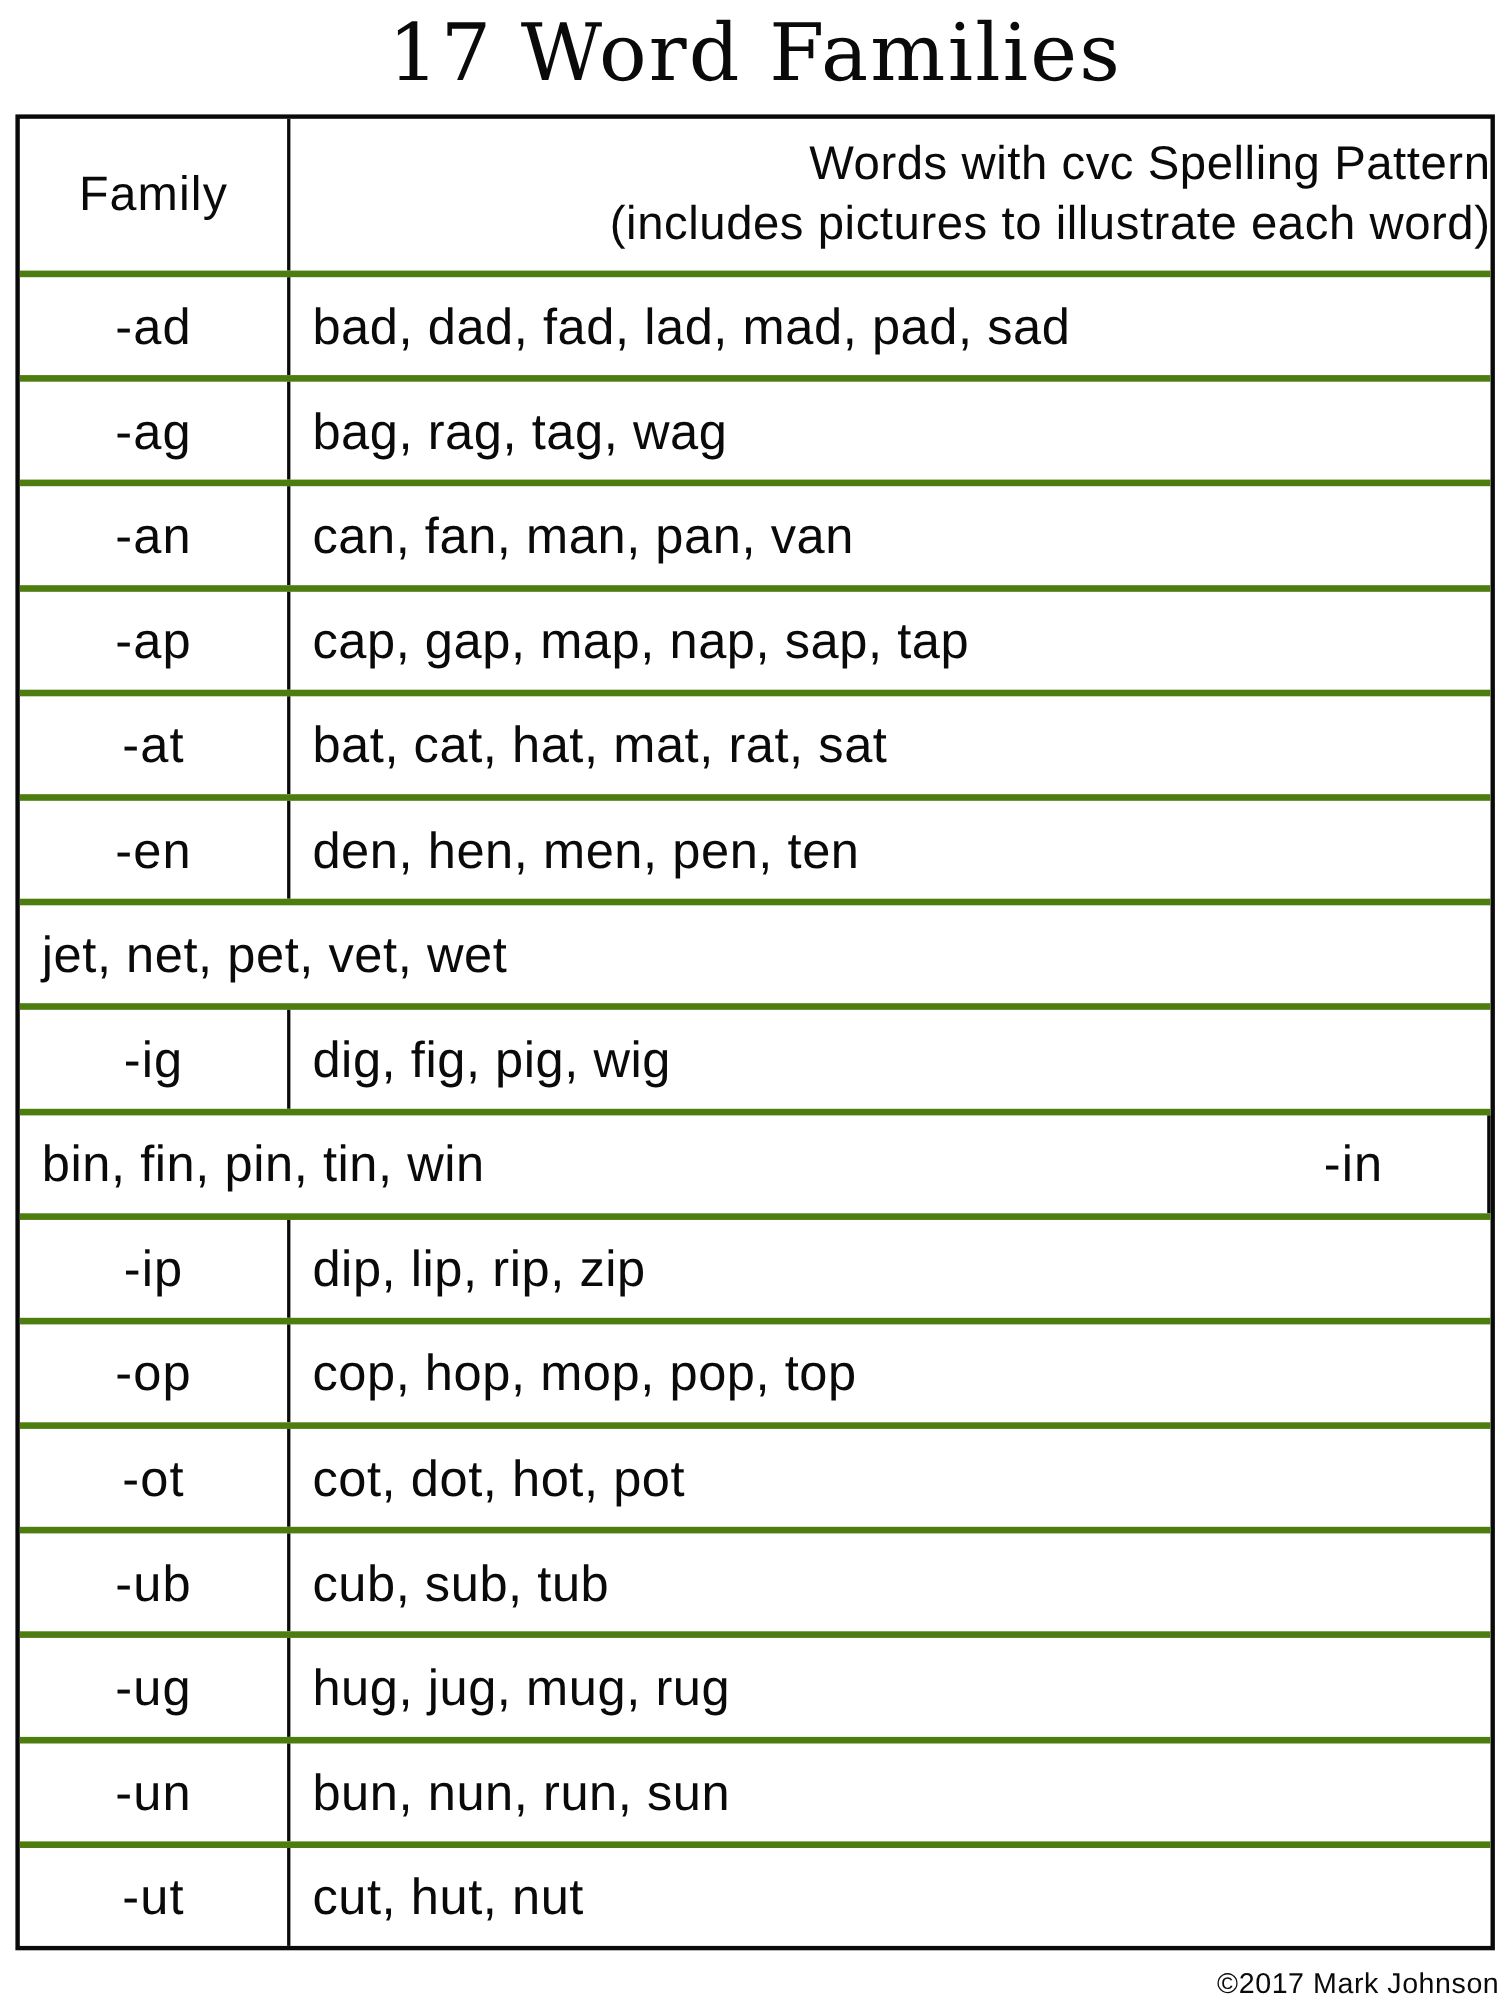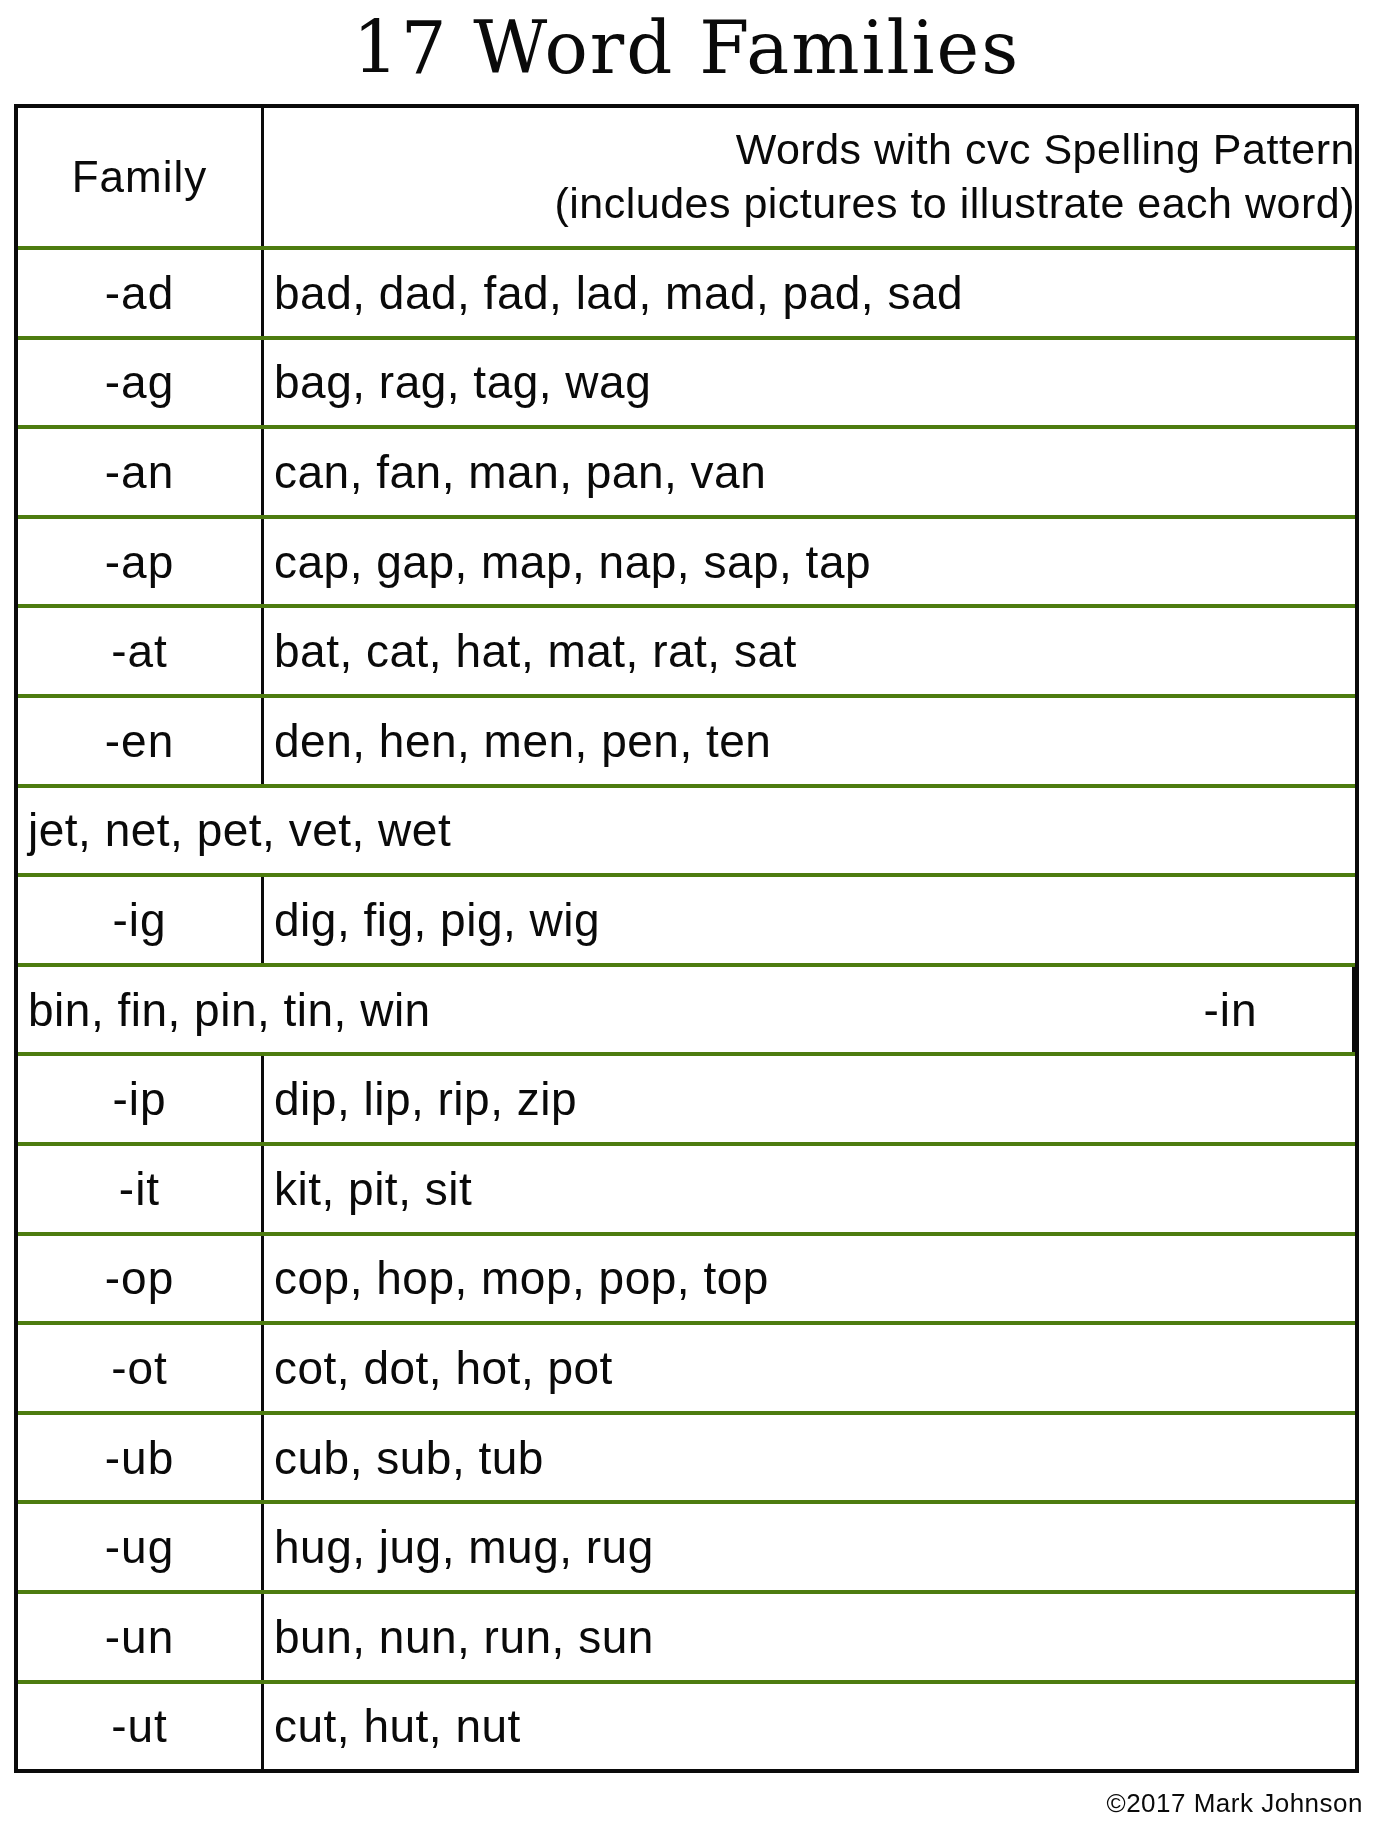--- a/index.html
+++ b/index.html
@@ -37,21 +37,21 @@
     border: 4px solid #0a0a0a;
     box-sizing: border-box;
     display: flex;
     flex-direction: column;
     background: #ffffff;
   }
   .row {
     display: flex;
     flex: 1 1 0;
     min-height: 0;
-    border-top: 4px solid #4d7c0f;
+    border-top: 6px solid #4d7c0f;
   }
   .header-row {
     flex: 0 0 138px;
     border-top: none;
   }
   .cell {
     box-sizing: border-box;
     display: flex;
     align-items: center;
     overflow: hidden;
@@ -59,21 +59,21 @@
   .family-cell {
     width: 246px;
     flex: 0 0 246px;
     border-right: 3px solid #0a0a0a;
     justify-content: center;
     font-size: 46px;
     letter-spacing: 1px;
   }
   .words-cell {
     flex: 1 1 auto;
-    padding-left: 10px;
+    padding-left: 20px;
     font-size: 46px;
     letter-spacing: 0.5px;
     white-space: nowrap;
   }
   .header-cell {
     font-size: 44px;
   }
   .words-header {
     flex-direction: column;
     justify-content: center;
@@ -148,24 +148,20 @@
   <div class="row">
     <div class="cell words-cell">bin, fin, pin, tin, win</div>
     <div class="cell family-cell">-in</div>
   </div>
 
   <div class="row">
     <div class="cell family-cell">-ip</div>
     <div class="cell words-cell">dip, lip, rip, zip</div>
   </div>
 
-  <div class="row">
-    <div class="cell family-cell">-it</div>
-    <div class="cell words-cell">kit, pit, sit</div>
-  </div>
 
   <div class="row">
     <div class="cell family-cell">-op</div>
     <div class="cell words-cell">cop, hop, mop, pop, top</div>
   </div>
 
   <div class="row">
     <div class="cell family-cell">-ot</div>
     <div class="cell words-cell">cot, dot, hot, pot</div>
   </div>

